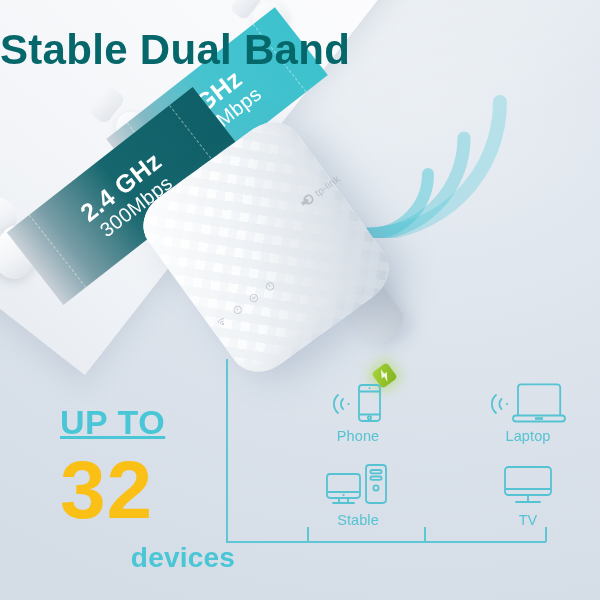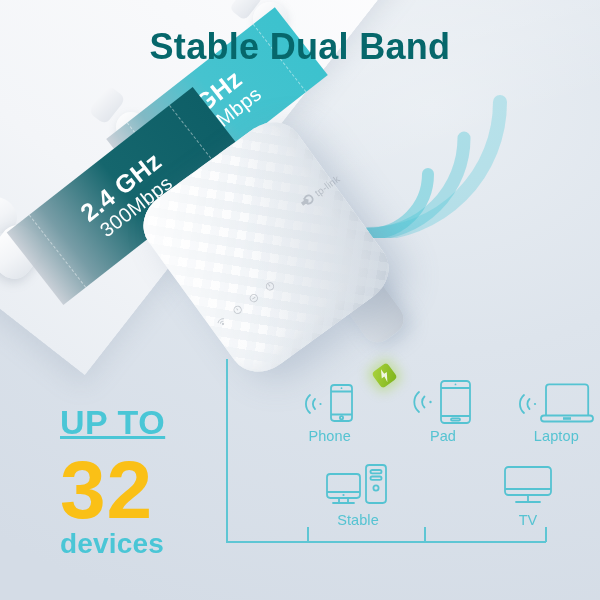--- a/index.html
+++ b/index.html
@@ -148,28 +148,27 @@
   .upto{
     font-size:34px; font-weight:bold; color:#4ac6d6;
     letter-spacing:.5px; line-height:1;text-decoration:underline;
   }
   .bignum{
     font-size:82px; font-weight:bold; color:#fac016;
     line-height:.96; letter-spacing:1px; margin-top:12px;
   }
   .devices{
     font-size:28px; font-weight:bold; color:#4ac6d6;
-    line-height:1; margin-top:0; letter-spacing:.2px;
+    line-height:1; margin-top:14px; letter-spacing:.2px;text-align:right;
   }
 
   
   .title{
     position:absolute; left:0; right:0; top:26px;
-    text-align:center;
-    font-size:36px; font-weight:bold;
+    font-size:42px; font-weight:bold;
     color:#06676b;
     letter-spacing:.3px;
   }
 
   
   .bracket{ position:absolute; left:210px; top:355px; width:380px; height:200px; }
   .dev-grid{ position:absolute; left:258px; top:378px; width:340px; height:160px; }
   .dev-row{ position:absolute; left:15px; width:340px; display:flex; }
   .dev-row-1{ top:0; }
   .dev-row-2{ top:84px; }
@@ -308,36 +307,20 @@
             </g>
             <rect x="34" y="5" width="21" height="36" rx="3.2"></rect>
             <path d="M34 11.5 H55 M34 34.5 H55"></path>
             <circle cx="44.5" cy="8.2" r="0.9" fill="#55c3d2" stroke="none"></circle>
             <circle cx="44.5" cy="37.8" r="1.6"></circle>
           </svg>
         </div>
         <div class="dev-lbl">Phone</div>
       </div>
 
-      <div class="dev">
-        <div class="dev-ico">
-          <svg width="70" height="48" viewBox="0 0 70 48" fill="none" stroke="#55c3d2" stroke-width="1.8">
-            <g stroke-linecap="round">
-              <path d="M11,14 A13,13 0 0 0 11,34"></path>
-              <path d="M16.5,18.5 A7.5,7.5 0 0 0 16.5,29.5"></path>
-              <circle cx="22.5" cy="24" r="1.2" fill="#55c3d2" stroke="none"></circle>
-            </g>
-            <rect x="33" y="3" width="29" height="42" rx="3.4"></rect>
-            <path d="M33 10 H62 M33 38 H62"></path>
-            <circle cx="47.5" cy="6.4" r="0.9" fill="#55c3d2" stroke="none"></circle>
-            <rect x="43" y="40.3" width="9" height="2.4" rx="1.1"></rect>
-          </svg>
-        </div>
-        <div class="dev-lbl">Pad</div>
-      </div>
 
       <div class="dev">
         <div class="dev-ico">
           <svg width="82" height="48" viewBox="0 0 82 48" fill="none" stroke="#55c3d2" stroke-width="1.8">
             <g stroke-linecap="round">
               <path d="M9,17 A12,12 0 0 0 9,35"></path>
               <path d="M14.5,21 A7,7 0 0 0 14.5,31"></path>
               <circle cx="20" cy="26" r="1.1" fill="#55c3d2" stroke="none"></circle>
             </g>
             <path d="M31 38 V9.5 a3.2,3.2 0 0 1 3.2,-3.2 H70 a3.2,3.2 0 0 1 3.2,3.2 V38"></path>

